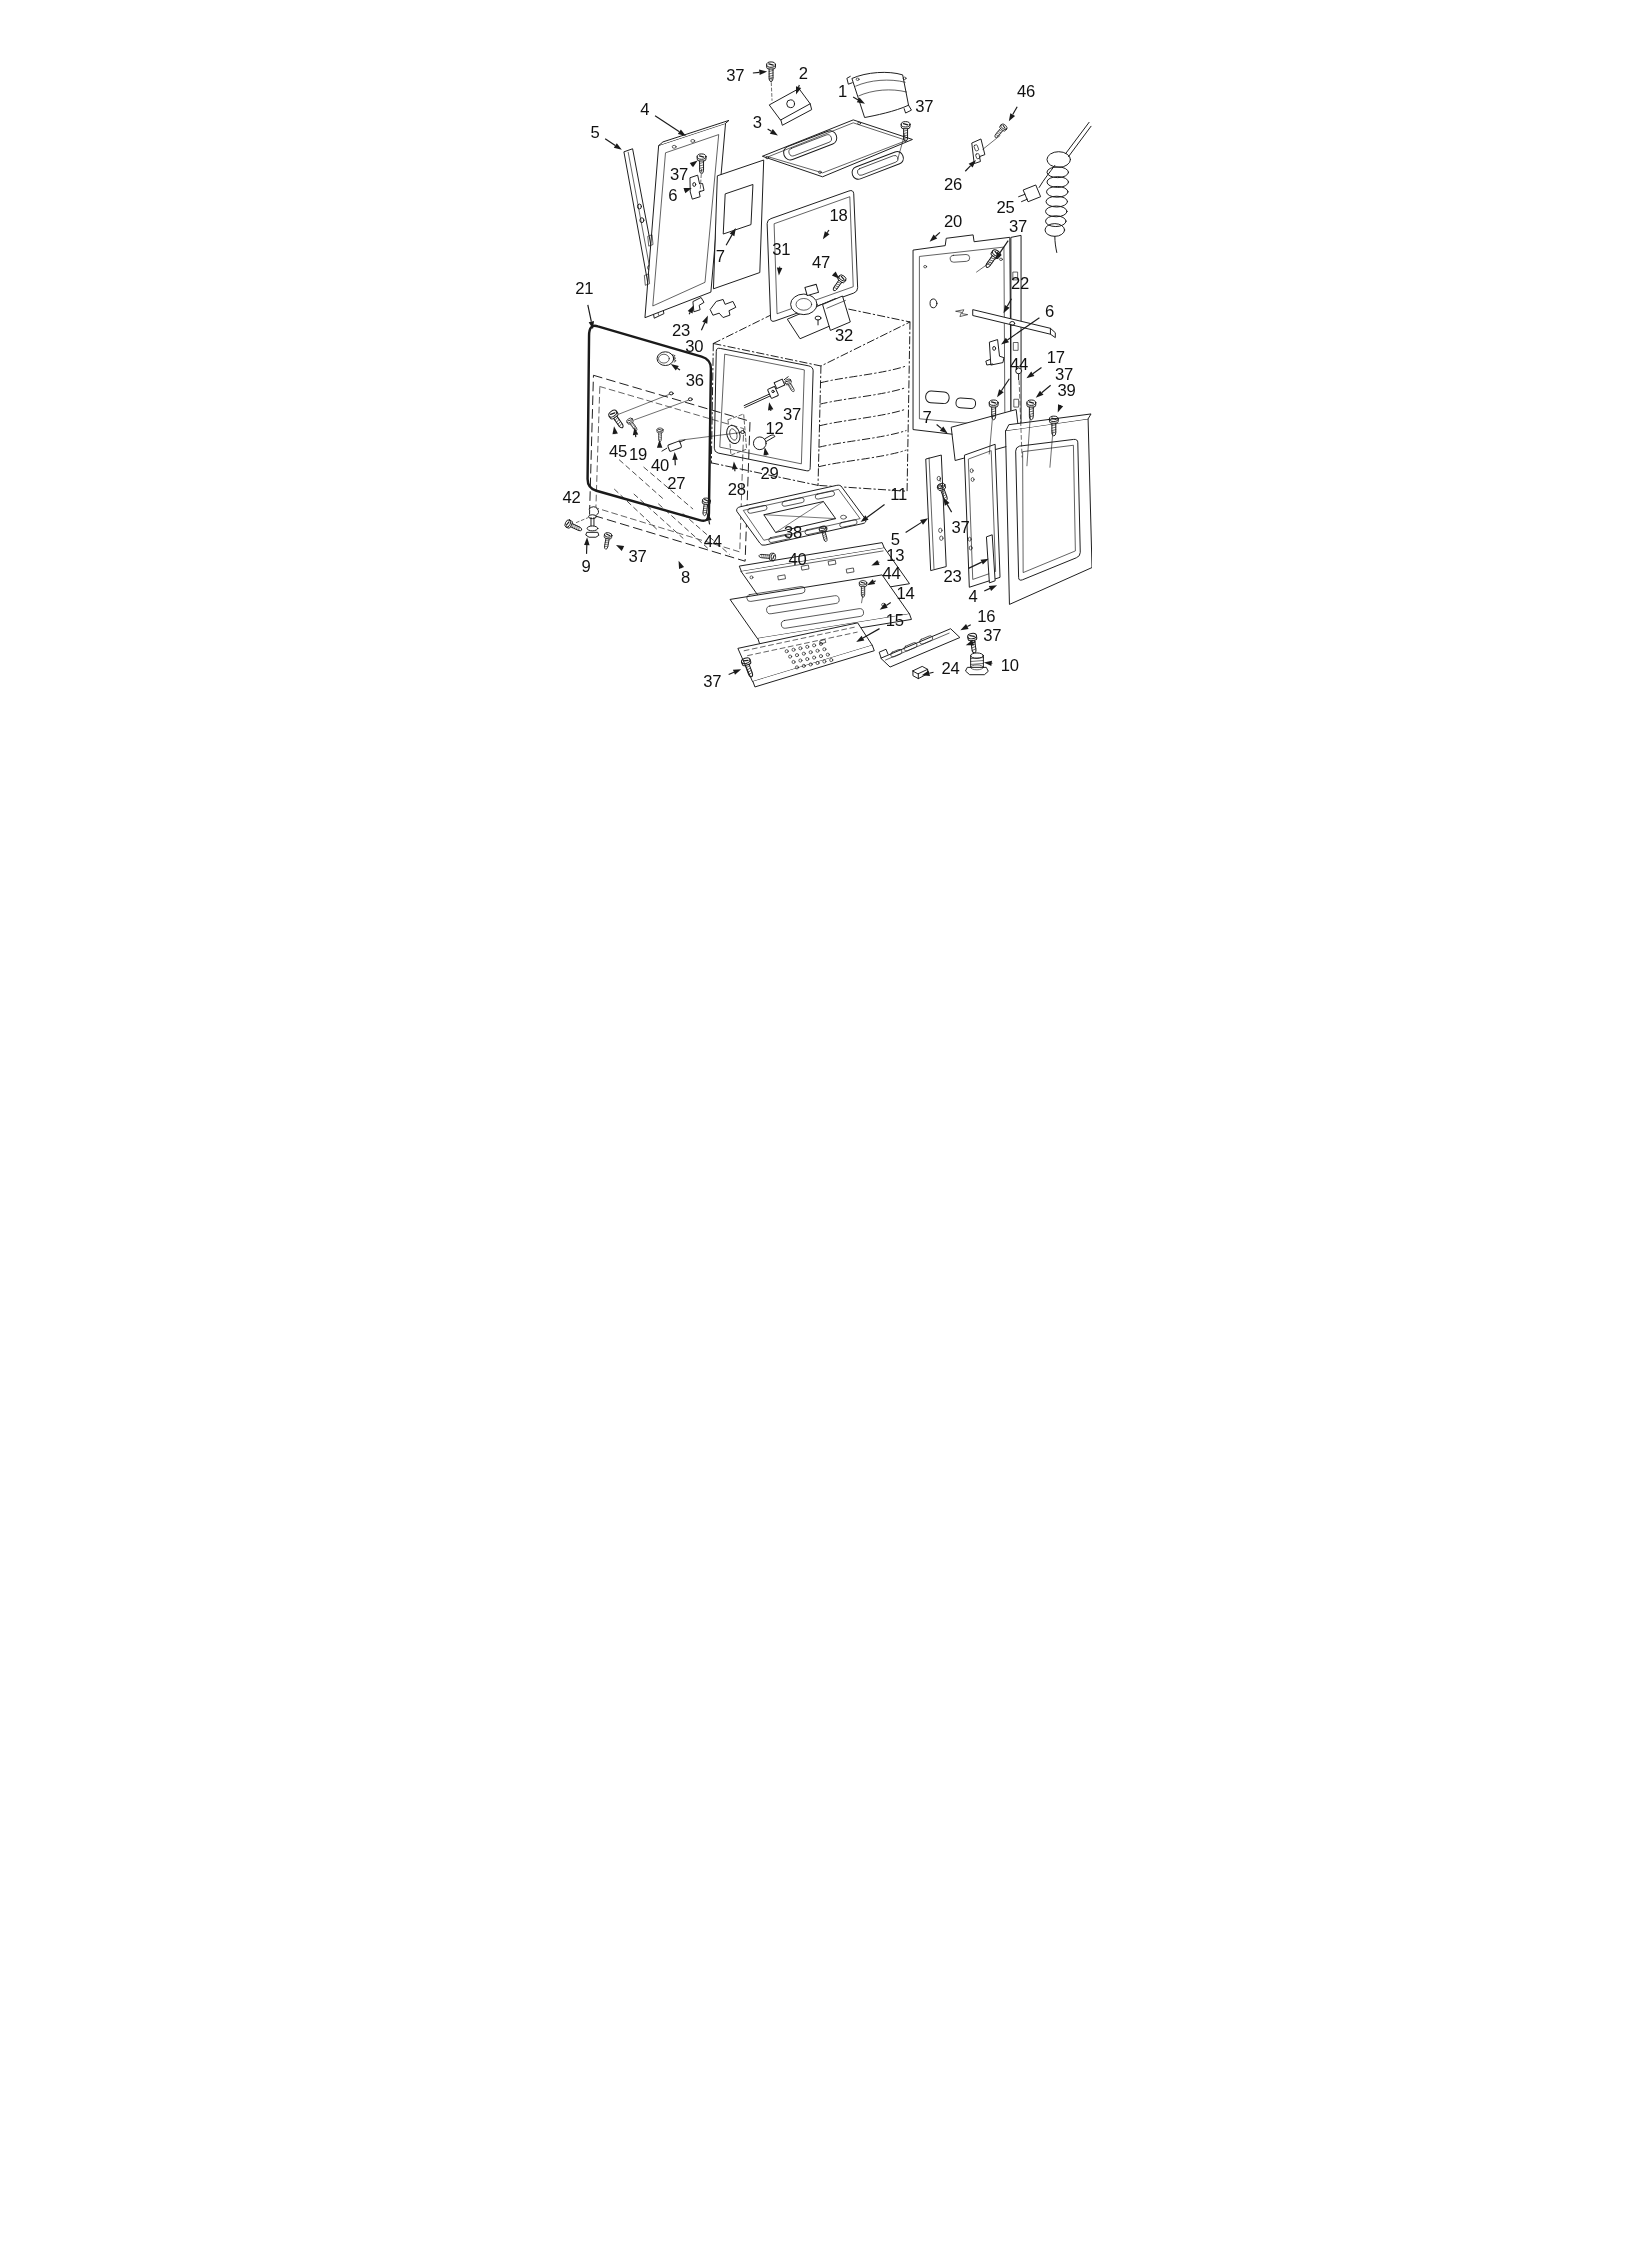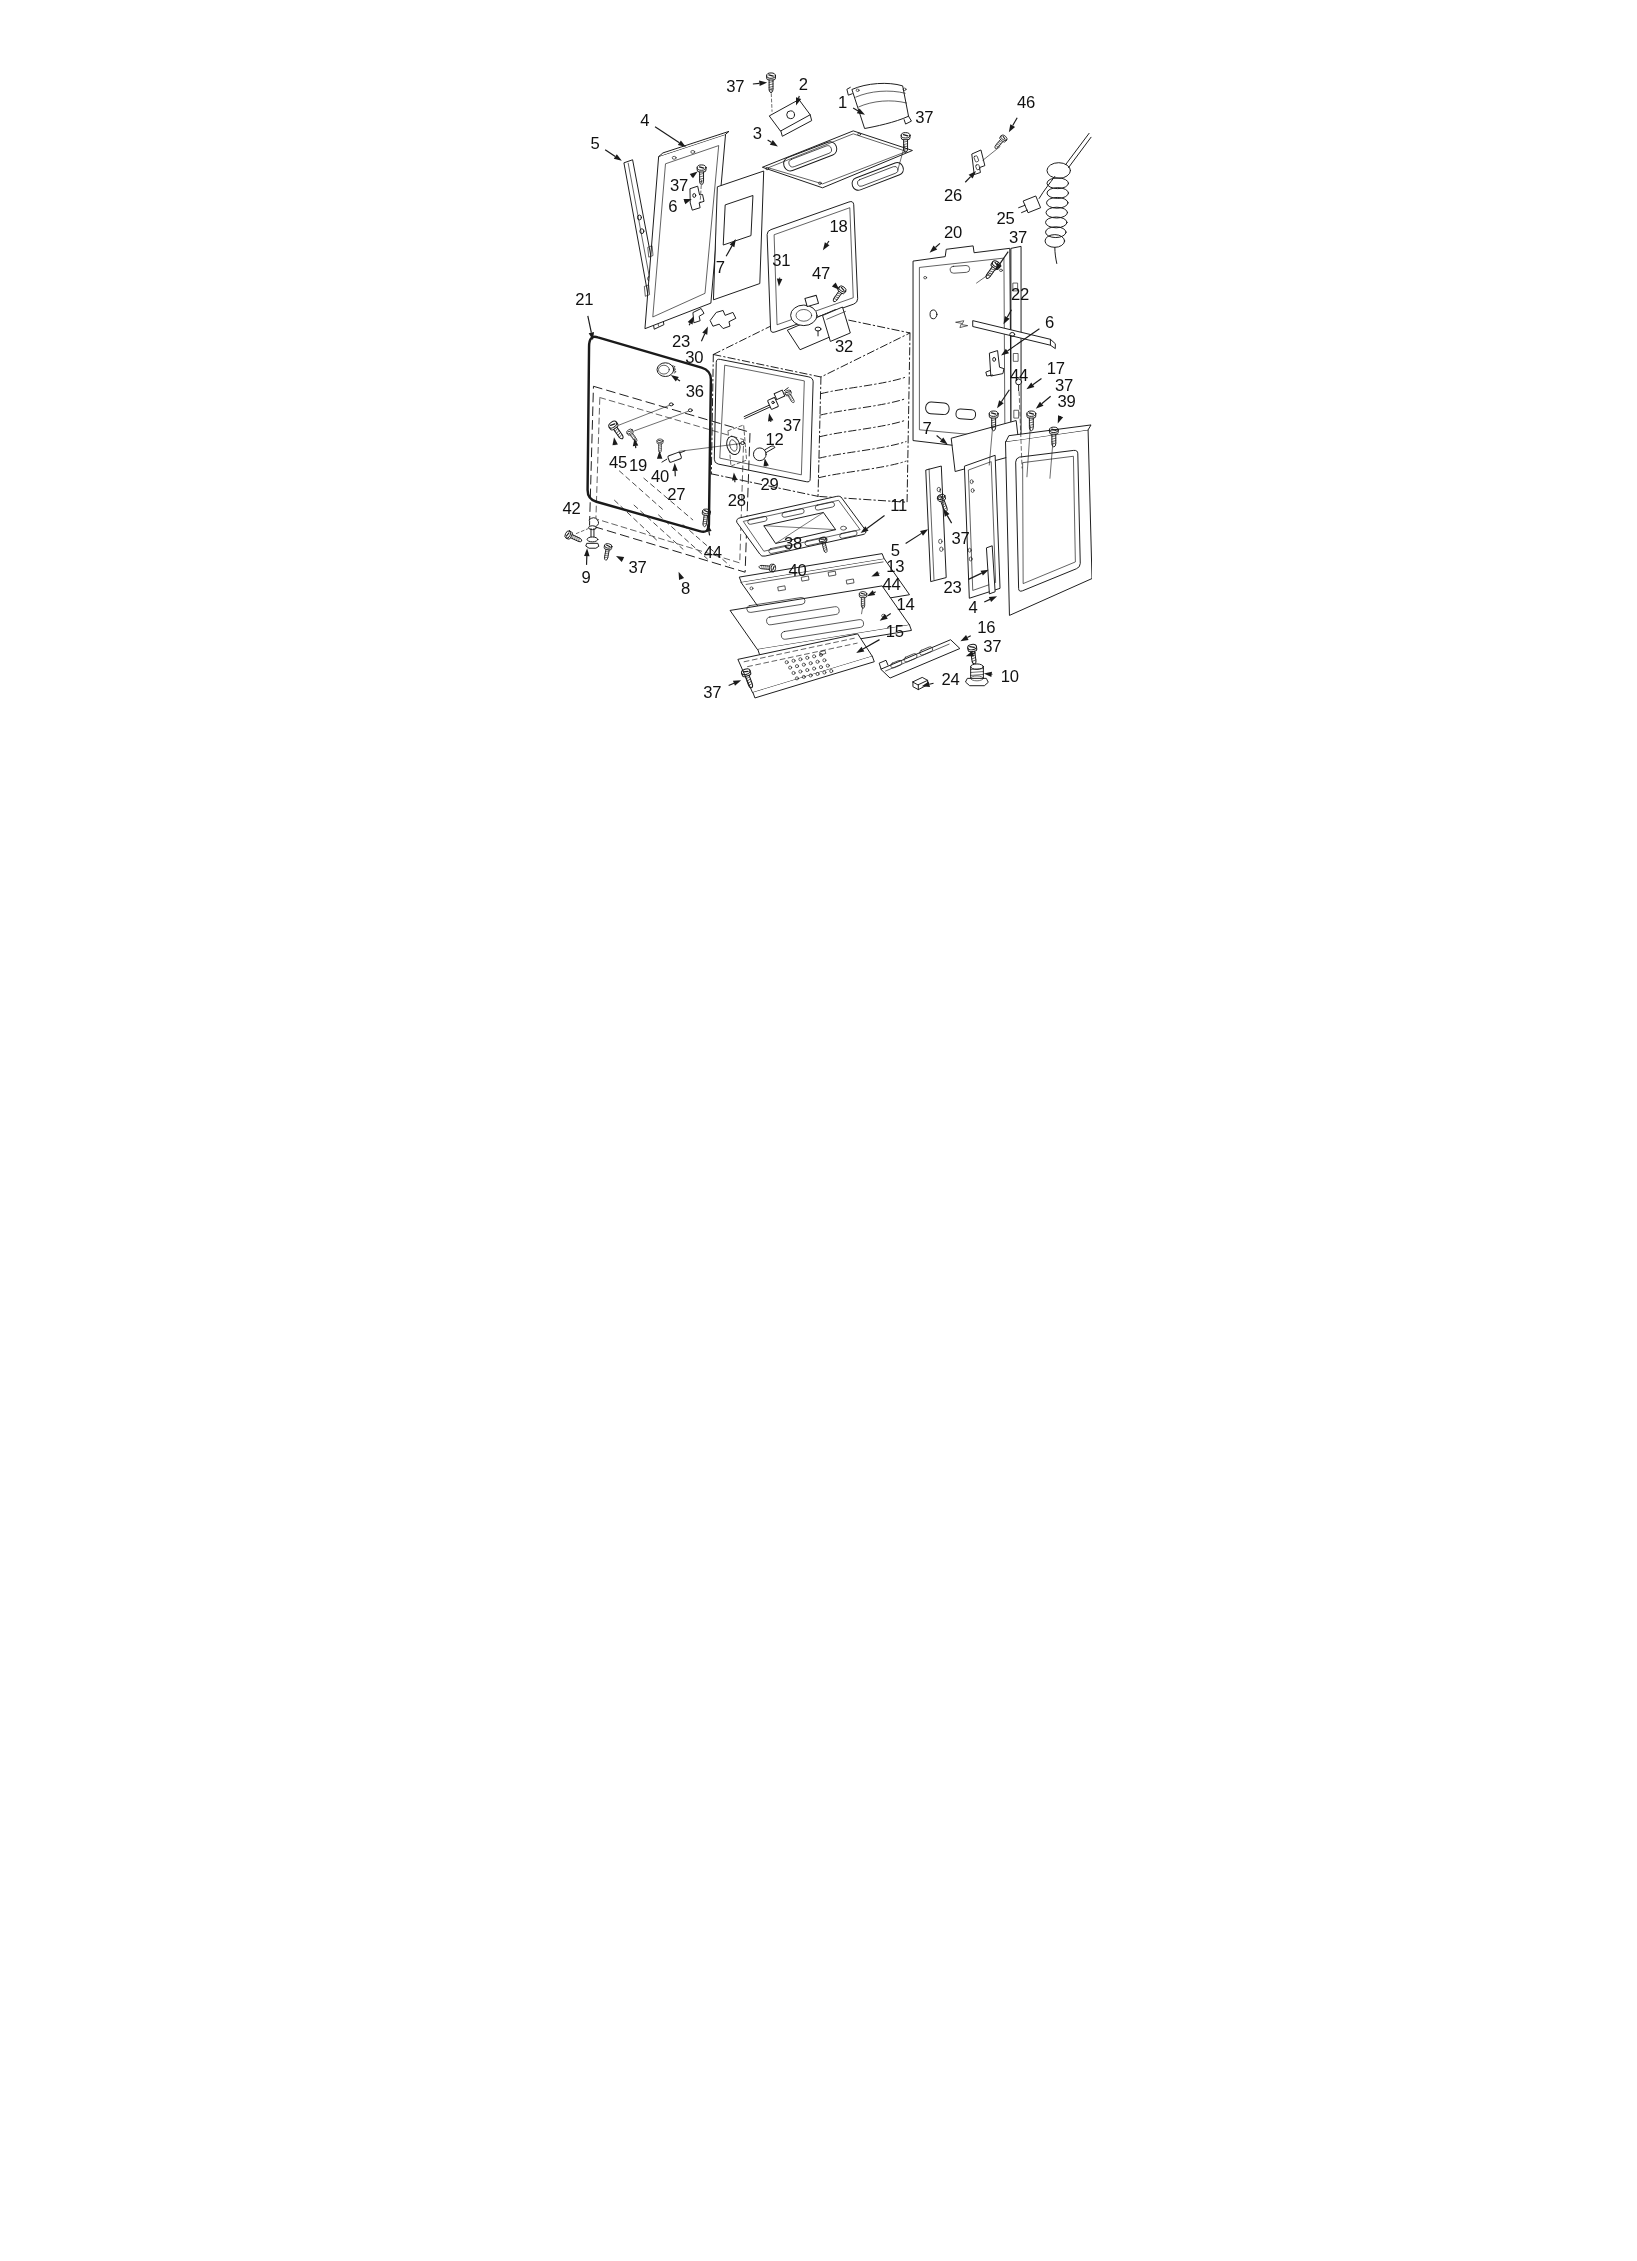--- a/index.html
+++ b/index.html
@@ -1,16 +1,16 @@
 <!DOCTYPE html>
 <html style="font-size:7.8px"><head>
 <meta charset="utf-8">
 <style>
   html,body{margin:0;padding:0;background:#ffffff;}
-  .stage{width:546px;height:754px;margin:11px auto;background:#ffffff;position:relative;}
+  .stage{width:546px;height:754px;margin:0 auto;background:#ffffff;position:relative;}
   svg{width:100%;height:100%;display:block;}
   text.callout{font-family:"Liberation Sans","DejaVu Sans",sans-serif;font-size:34px;font-weight:400;fill:#111;letter-spacing:-0.5px;}
 </style>
 </head>
 <body>
 
 <div class="stage">
 <svg id="dsvg" viewBox="0 0 1116 1541" xmlns="http://www.w3.org/2000/svg">
   <defs>
     <g id="screwp">

